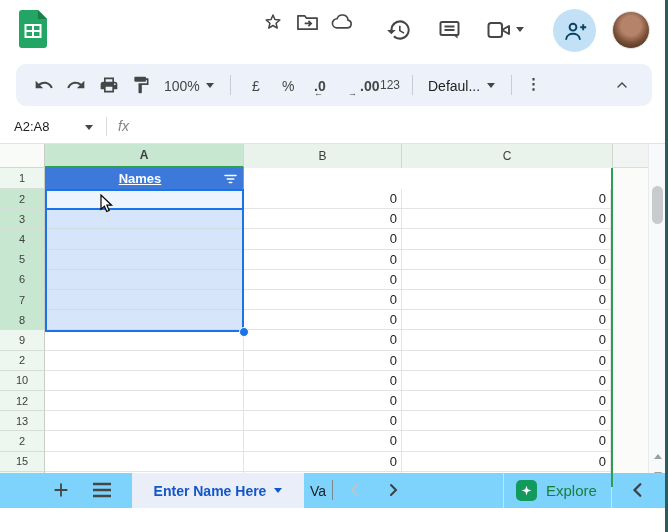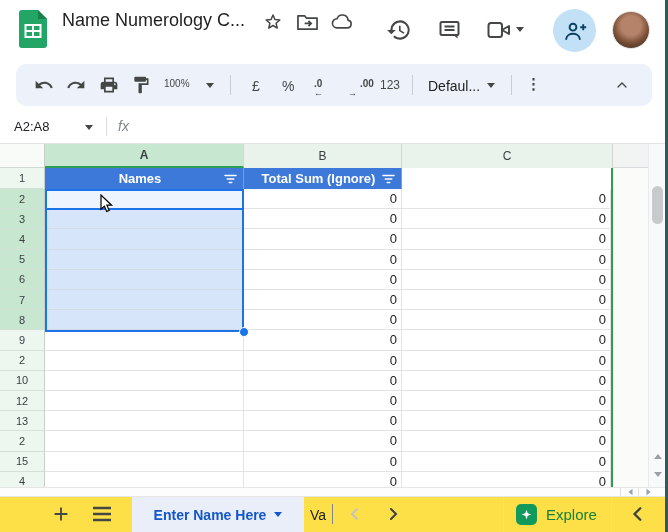--- a/index.html
+++ b/index.html
@@ -8,69 +8,68 @@
   .abs{position:absolute;}
   svg{display:block;}
   
   #titlebar{left:0;top:0;width:668px;height:62px;background:#fff;}
   #doc-title{left:62px;top:10px;font-size:18px;color:#1f1f1f;white-space:nowrap;max-width:198px;overflow:hidden;}
   .menu-row{left:60px;top:36px;height:22px;display:flex;gap:20px;font-size:14px;color:#1f1f1f;align-items:center;}
   .menu-item{cursor:default;}
   
   #toolbar-pill{left:16px;top:64px;width:636px;height:42px;background:#edf2fa;border-radius:10px;}
   .tdiv{width:1px;height:20px;background:#c7cdd6;top:11px;}
-  .ttxt{font-size:10px;color:#444746;top:14px;}
+  .ttxt{font-size:14px;color:#444746;top:14px;}
   .caret{width:0;height:0;border-left:4px solid transparent;border-right:4px solid transparent;border-top:5px solid #444746;}
   .dec-arr{font-size:9px;position:absolute;top:10px;color:#444746;}
   
   #formula-bar{left:0;top:110px;width:668px;height:33px;background:#fff;border-bottom:1px solid #e1e3e1;}
   
   #grid-wrap{left:0;top:144px;width:648px;height:343px;overflow:hidden;background:#fff;}
   .colhdr{top:0;height:24px;background:#e9f3eb;border-right:1px solid #cfd8d1;box-sizing:border-box;
           font-size:12px;color:#3c4043;display:flex;align-items:center;justify-content:center;}
   .colhdr.sel{background:#c7e7d0;border-bottom:2px solid #2e9e54;font-weight:bold;}
   .rowhdr{left:0;width:45px;background:#edf6ef;border-bottom:1px solid #d5ded7;border-right:1px solid #c6cfc8;
           box-sizing:border-box;font-size:11px;color:#3c4043;display:flex;align-items:center;justify-content:center;}
   .rowhdr.sel{background:#c7e7d0;}
   .frow-cell{top:24px;height:21px;background:#3d79d9;box-sizing:border-box;border-right:1px solid rgba(255,255,255,.28);
-             display:flex;align-items:center;justify-content:center;color:#fff;font-weight:bold;font-size:13px;}
+             display:flex;align-items:center;justify-content:center;color:#fff;font-weight:bold;font-size:13px;text-decoration:underline;}
   .cell{box-sizing:border-box;border-right:1px solid #e2e3e2;border-bottom:1px solid #e2e3e2;background:#fff;
         font-size:13px;color:#1b1b1b;display:flex;align-items:center;}
   .cell.num{justify-content:flex-end;padding-right:4px;}
   .cell.selfill{background:#e7effc;}
   
   #vscroll{left:648px;top:144px;width:18px;height:343px;background:#f8f9fa;border-left:1px solid #e8eaed;box-sizing:border-box;}
   #vthumb{left:3px;top:42px;width:11px;height:38px;background:#c8cacd;border-radius:6px;}
   .sb-btn{width:18px;height:17px;display:flex;align-items:center;justify-content:center;}
   .tri-up{width:0;height:0;border-left:4px solid transparent;border-right:4px solid transparent;border-bottom:5px solid #9aa0a6;}
   .tri-dn{width:0;height:0;border-left:4px solid transparent;border-right:4px solid transparent;border-top:5px solid #9aa0a6;}
   .tri-l{width:0;height:0;border-top:4px solid transparent;border-bottom:4px solid transparent;border-right:5px solid #9aa0a6;}
   .tri-r{width:0;height:0;border-top:4px solid transparent;border-bottom:4px solid transparent;border-left:5px solid #9aa0a6;}
   #hstrip{left:0;top:487px;width:666px;height:10px;background:#fdfdfd;border-top:1px solid #e6e6e6;border-bottom:1px solid #e6e6e6;box-sizing:border-box;}
   
-  #sheetbar{left:0;top:497px;width:666px;height:35px;background:#fde047;}
+  #sheetbar{left:0;top:473px;width:666px;height:35px;background:#7dd3fc;}
   #active-tab{left:132px;top:0;width:172px;height:35px;background:#e9eef8;display:flex;align-items:center;justify-content:center;gap:8px;}
   #active-tab .lbl{font-size:14px;font-weight:bold;color:#1256c9;}
   .vdiv{width:1px;height:35px;background:#dadce0;top:0;}
   #edge{left:665px;top:0;width:3px;height:532px;background:#30595c;}
 </style>
 </head>
 <body>
 
 <div class="abs" id="titlebar">
   <div class="abs" style="left:19px;top:10px;">
     <svg width="28" height="38" viewBox="0 0 28 38">
       <path d="M3 0 h16 l9 9 v26 a3 3 0 0 1 -3 3 H3 a3 3 0 0 1 -3 -3 V3 a3 3 0 0 1 3 -3 z" fill="#23a566"></path>
       <path d="M19 0 l9 9 h-9 z" fill="#188048"></path>
       <rect x="6.5" y="15" width="15" height="12" fill="none" stroke="#fff" stroke-width="2"></rect>
       <line x1="6.5" y1="21" x2="21.5" y2="21" stroke="#fff" stroke-width="2"></line>
       <line x1="14" y1="15" x2="14" y2="27" stroke="#fff" stroke-width="2"></line>
     </svg>
   </div>
-  <div class="abs" id="doc-title">Name Numerology C...</div>
   <div class="abs" style="left:263px;top:12px;">
     <svg width="20" height="20" viewBox="0 0 24 24">
         <path d="M12 3.6l2.3 5.5 5.9.5-4.5 3.9 1.4 5.8L12 16.2l-5.1 3.1 1.4-5.8-4.5-3.9 5.9-.5z" fill="none" stroke="#444746" stroke-width="1.8" stroke-linejoin="round"></path>
       </svg>
   </div>
   <div class="abs" style="left:297px;top:13px;">
     <svg width="21" height="18" viewBox="0 0 22 18">
         <path d="M1 2.5 h7 l2 2.5 h11 v11.5 h-20 z" fill="none" stroke="#444746" stroke-width="1.8" stroke-linejoin="round"></path>
         <path d="M8 10.5h6 M12 7.8l2.8 2.7-2.8 2.7" fill="none" stroke="#444746" stroke-width="1.8"></path>
       </svg>
@@ -163,26 +162,20 @@
 <div class="abs" id="grid-wrap">
   <div id="grid-inner" class="abs" style="left:0;top:0;width:648px;height:343px;">
       <div class="abs" style="left: 0px; top: 0px; width: 45px; height: 24px; background: rgb(249, 251, 249); border-right: 1px solid rgb(198, 207, 200); border-bottom: 1px solid rgb(207, 216, 209); box-sizing: border-box;"></div>
       <div class="colhdr sel abs" style="left: 45px; width: 199px;">A</div>
       <div class="colhdr abs" style="left: 244px; width: 158px;">B</div>
       <div class="colhdr abs" style="left: 402px; width: 211px;">C</div>
       <div class="abs" style="left: 613px; top: 0px; width: 35px; height: 24px; background: rgb(242, 244, 243); border-bottom: 1px solid rgb(218, 220, 224); box-sizing: border-box;"></div>
       <div class="rowhdr abs" style="top: 24px; height: 21px;">1</div>
       <div class="frow-cell abs" style="left: 45px; width: 199px; position: absolute;">
         <span style="margin-right:8px;">Names</span>
-        <svg width="13" height="10" viewBox="0 0 13 10" style="position: absolute; right: 6px;">
-          <path d="M1 1.5h11M3.3 5h6.4M5.3 8.5h2.4" stroke="#fff" stroke-width="1.6" stroke-linecap="round"></path>
-        </svg>
-      </div>
-      <div class="frow-cell abs" style="left: 244px; width: 158px; position: absolute;">
-        <span style="margin-right:8px;">Total Sum (Ignore)</span>
         <svg width="13" height="10" viewBox="0 0 13 10" style="position: absolute; right: 6px;">
           <path d="M1 1.5h11M3.3 5h6.4M5.3 8.5h2.4" stroke="#fff" stroke-width="1.6" stroke-linecap="round"></path>
         </svg>
       </div>
       <div class="rowhdr sel abs" style="top: 45px; height: 20.2px;">2</div>
       <div class="cell abs" style="left: 45px; top: 45px; width: 199px; height: 20.2px;"></div>
       <div class="cell num abs" style="left: 244px; top: 45px; width: 158px; height: 20.2px;">0</div>
       <div class="cell num abs" style="left: 402px; top: 45px; width: 209px; height: 20.2px;">0</div>
       <div class="rowhdr sel abs" style="top: 65.2px; height: 20.2px;">3</div>
       <div class="cell selfill abs" style="left: 45px; top: 65.2px; width: 199px; height: 20.2px;"></div>

